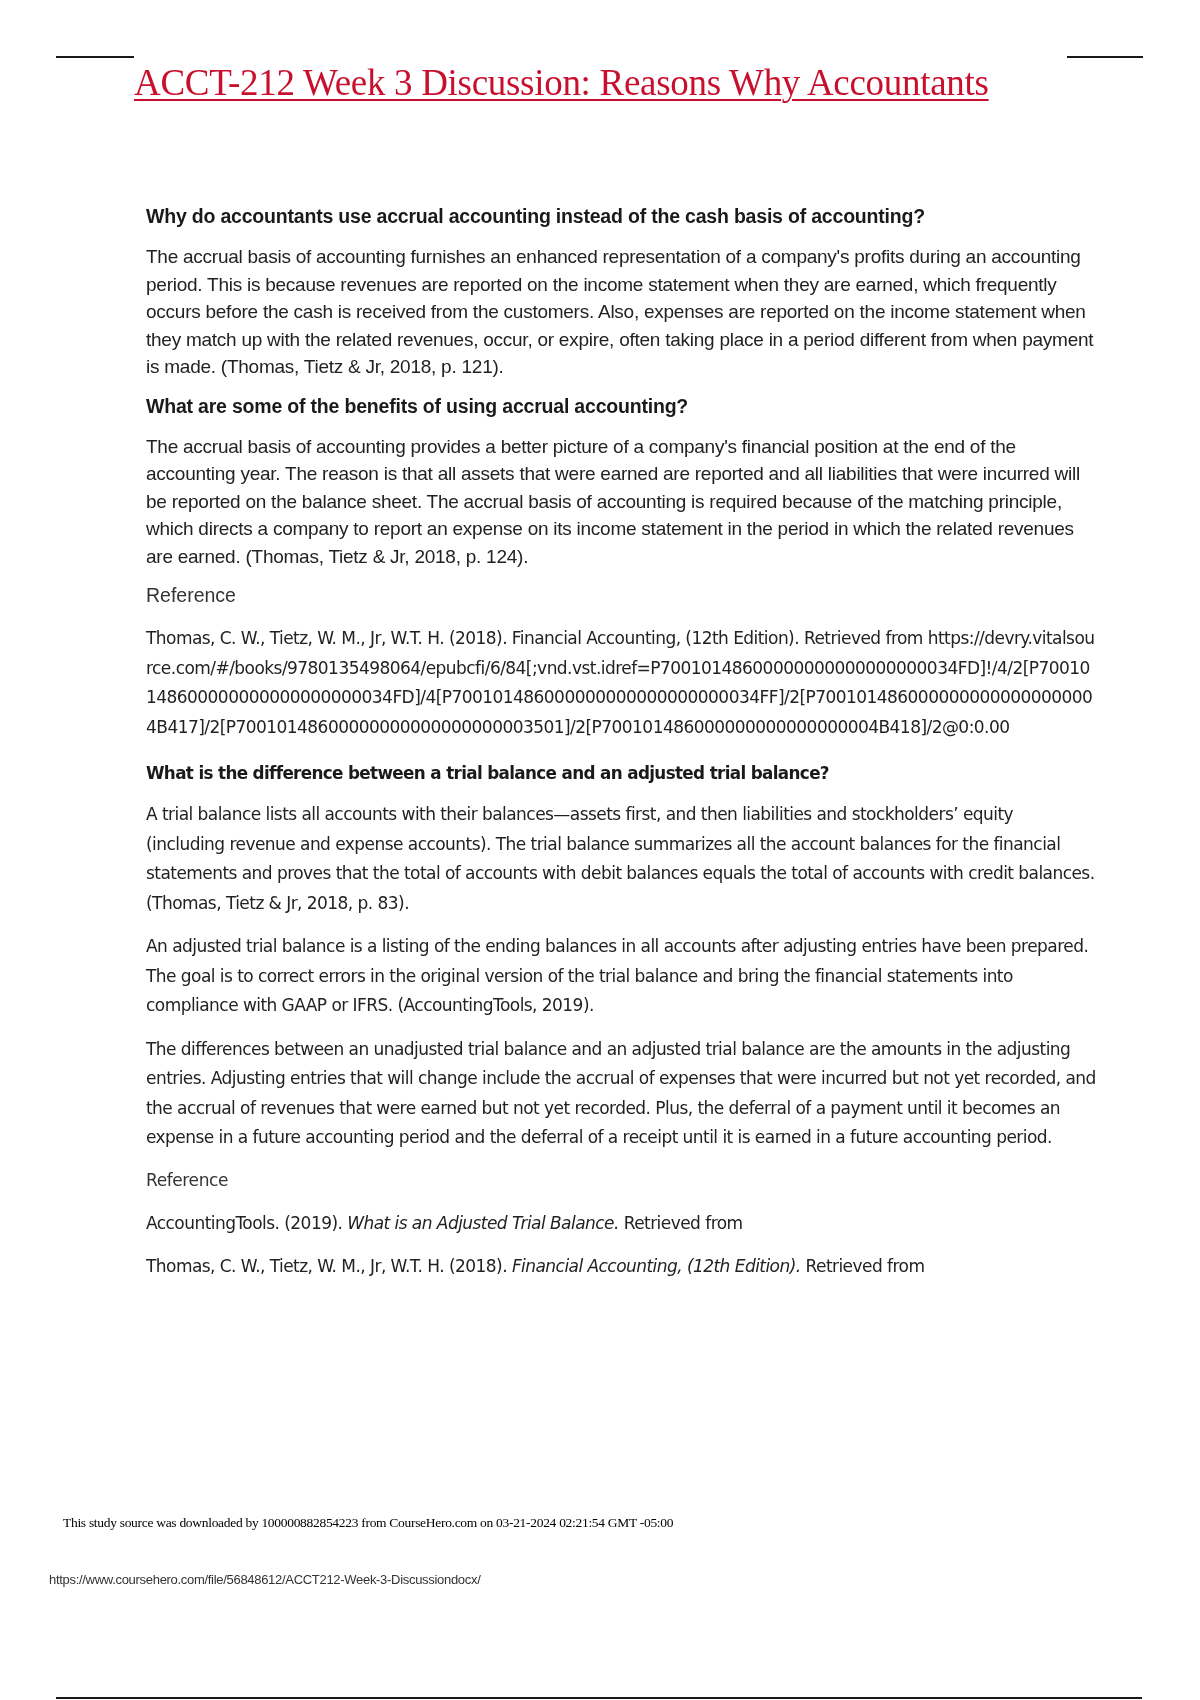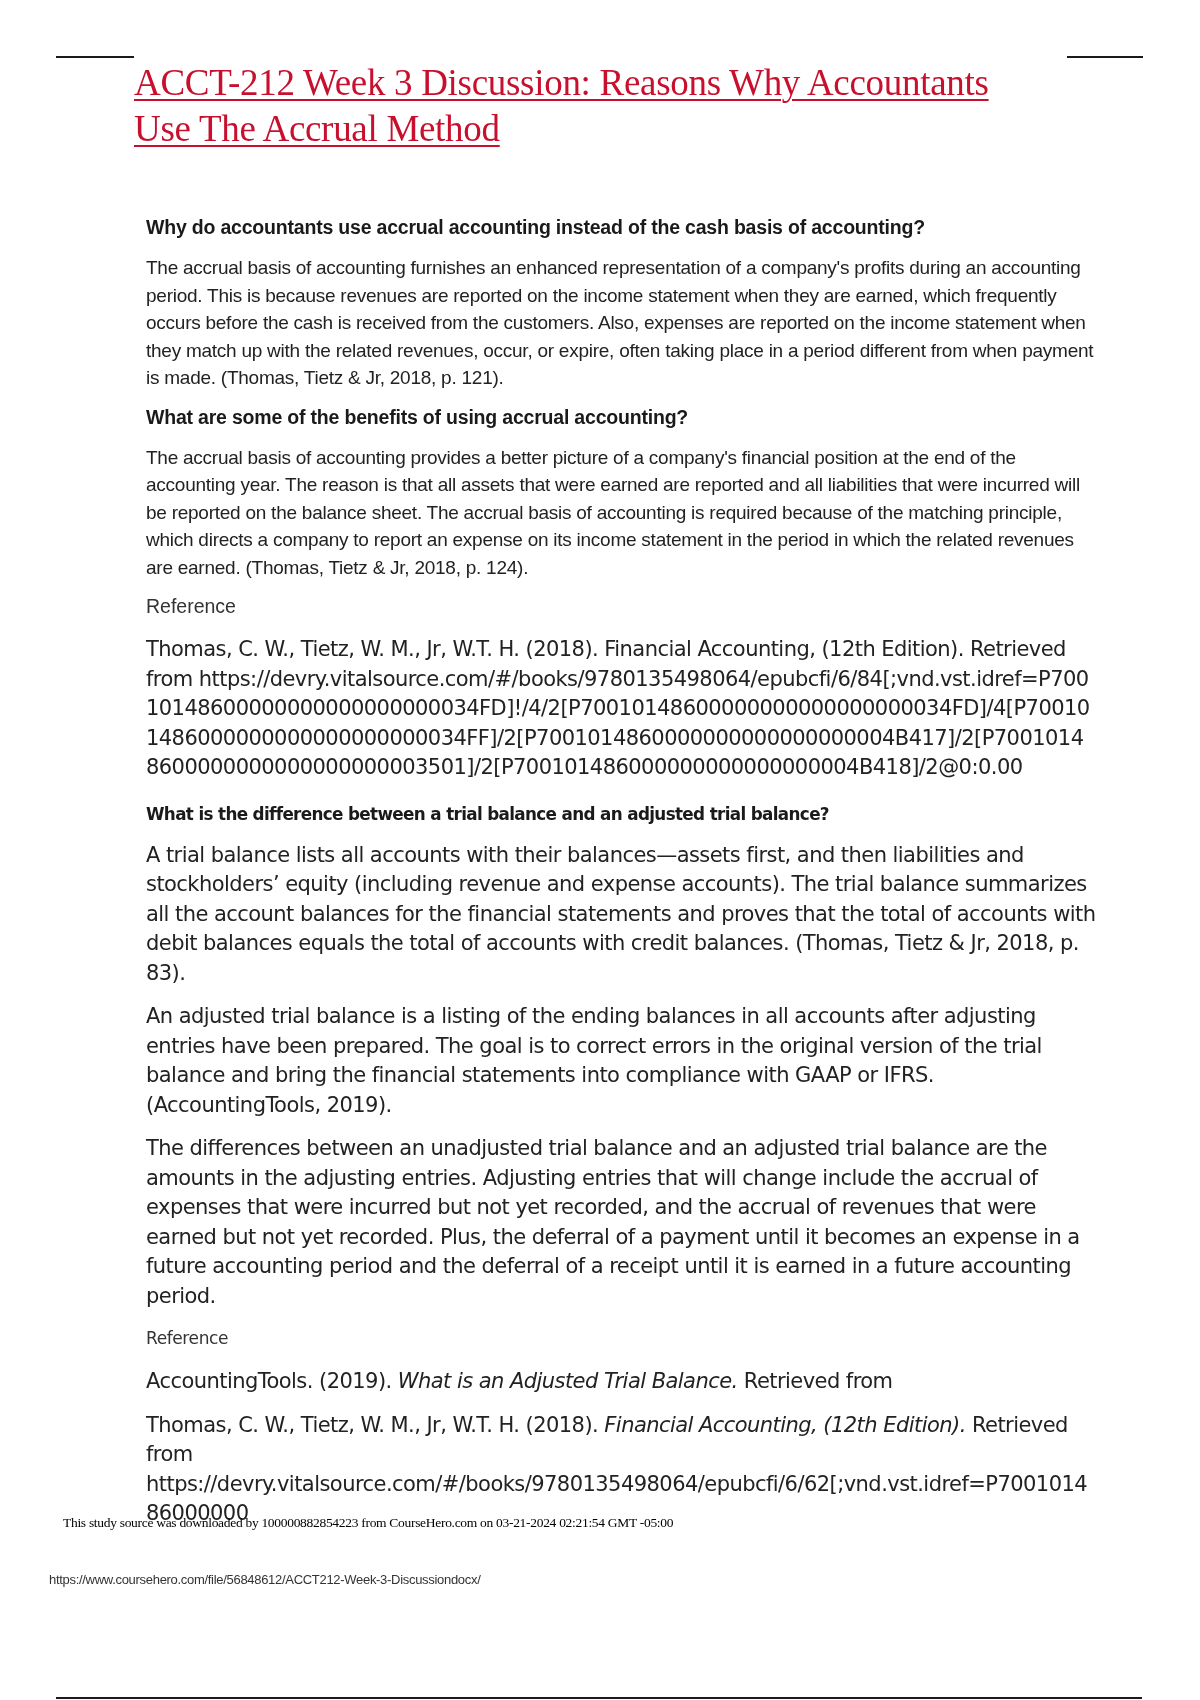--- a/index.html
+++ b/index.html
@@ -10,38 +10,38 @@
     .rule-bottom { left: 56px; top: 1697px; width: 1086px; height: 2px; }
 
     .title {
       position: absolute; left: 134px; top: 60px; width: 960px;
       font-family: "Liberation Serif", "DejaVu Serif", serif;
       font-size: 37px; line-height: 46px; color: #c8102e;
       letter-spacing: -0.3px;
     }
     .title span { text-decoration: underline; text-decoration-thickness: 2px; text-underline-offset: 4px; }
 
-    .content { position: absolute; left: 146px; top: 214px; width: 950px; }
+    .content { position: absolute; left: 146px; top: 203px; width: 950px; }
     .q-arial {
       font-family: "Liberation Sans", "DejaVu Sans", sans-serif;
       font-weight: bold; font-size: 19.5px; line-height: 26px; margin: 0 0 14px 0;
       letter-spacing: -0.2px;
     }
     .p-arial {
       font-family: "Liberation Sans", "DejaVu Sans", sans-serif;
       font-size: 19px; line-height: 27.5px; margin: 0 0 12px 0; letter-spacing: -0.25px;
       color: #222;
     }
     .ref-arial {
       font-family: "Liberation Sans", "DejaVu Sans", sans-serif;
       font-size: 19.5px; line-height: 26px; margin: 8px 0 16px 0; color: #333;
     }
     .p-sans {
       font-family: "DejaVu Sans", "Liberation Sans", sans-serif;
-      font-size: 21px; line-height: 29.5px; margin: 0 0 14px 0; color: #222;
+      font-size: 17px; line-height: 29.5px; margin: 0 0 14px 0; color: #222;
       letter-spacing: -0.55px;
     }
     .q-sans {
       font-family: "DejaVu Sans", "Liberation Sans", sans-serif;
       font-weight: bold; font-size: 16.8px; line-height: 26px; margin: 0 0 14px 0;
       letter-spacing: -0.65px;
     }
     .ref-sans {
       font-family: "DejaVu Sans", "Liberation Sans", sans-serif;
       font-size: 17px; line-height: 26px; margin: 4px 0 16px 0; color: #333;
@@ -62,21 +62,20 @@
     }
   </style>
 </head>
 <body>
 
 <div class="rule rule-top-left"></div>
 <div class="rule rule-top-right"></div>
 
 <h1 class="title" style="margin:0;font-weight:normal;">
   <span>ACCT-212 Week 3 Discussion: Reasons Why Accountants</span><br>
-  <span>Use The Accrual Method</span>
 </h1>
 
 <div class="content">
   <p class="q-arial">Why do accountants use accrual accounting instead of the cash basis of accounting?</p>
   <p class="p-arial">The accrual basis of accounting furnishes an enhanced representation of a company's profits during an accounting period. This is because revenues are reported on the income statement when they are earned, which frequently occurs before the cash is received from the customers. Also, expenses are reported on the income statement when they match up with the related revenues, occur, or expire, often taking place in a period different from when payment is made. (Thomas, Tietz &amp; Jr, 2018, p. 121).</p>
 
   <p class="q-arial" style="margin-top:8px;">What are some of the benefits of using accrual accounting?</p>
   <p class="p-arial">The accrual basis of accounting provides a better picture of a company's financial position at the end of the accounting year. The reason is that all assets that were earned are reported and all liabilities that were incurred will be reported on the balance sheet. The accrual basis of accounting is required because of the matching principle, which directs a company to report an expense on its income statement in the period in which the related revenues are earned. (Thomas, Tietz &amp; Jr, 2018, p. 124).</p>
 
   <p class="ref-arial">Reference</p>
@@ -96,20 +95,19 @@
   <p class="p-sans">
     <span>AccountingTools. (2019).</span>
     <em>What is an Adjusted Trial Balance.</em>
     <span>Retrieved from</span><br>
   </p>
 
   <p class="p-sans">
     <span>Thomas, C. W., Tietz, W. M., Jr, W.T. H. (2018).</span>
     <em>Financial Accounting, (12th Edition).</em>
     <span>Retrieved from</span><br>
-    <span class="url">https://devry.vitalsource.com/#/books/9780135498064/epubcfi/6/62[;vnd.vst.idref=P700101486000000</span>
   </p>
 </div>
 
 <div class="footer-note">This study source was downloaded by 100000882854223 from CourseHero.com on 03-21-2024 02:21:54 GMT -05:00</div>
 <div class="footer-url">https://www.coursehero.com/file/56848612/ACCT212-Week-3-Discussiondocx/</div>
 
 <div class="rule rule-bottom"></div>
 
 </body></html>

